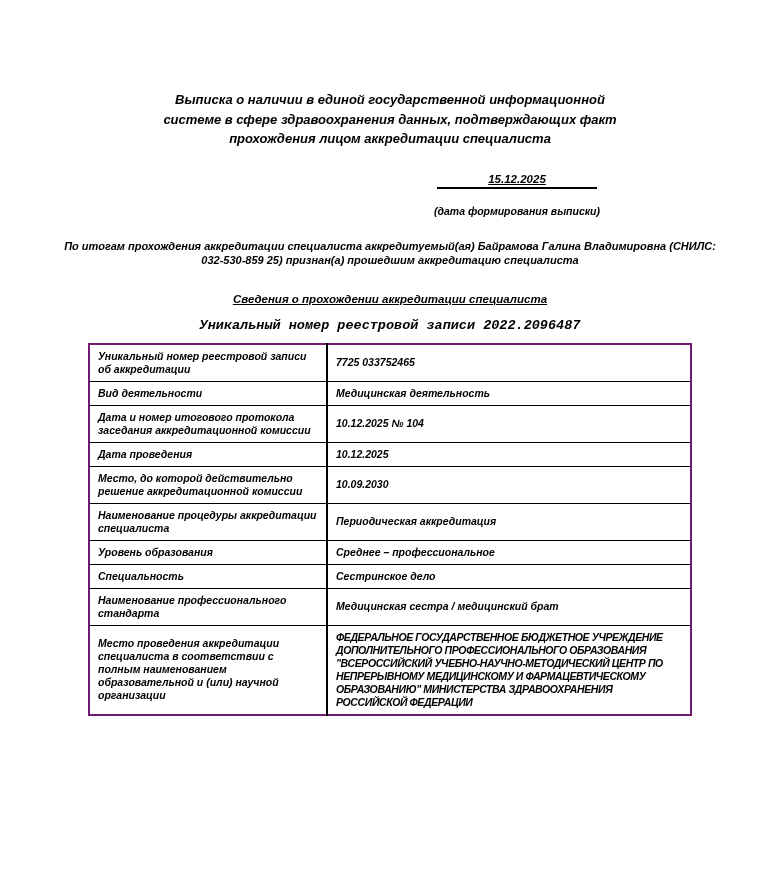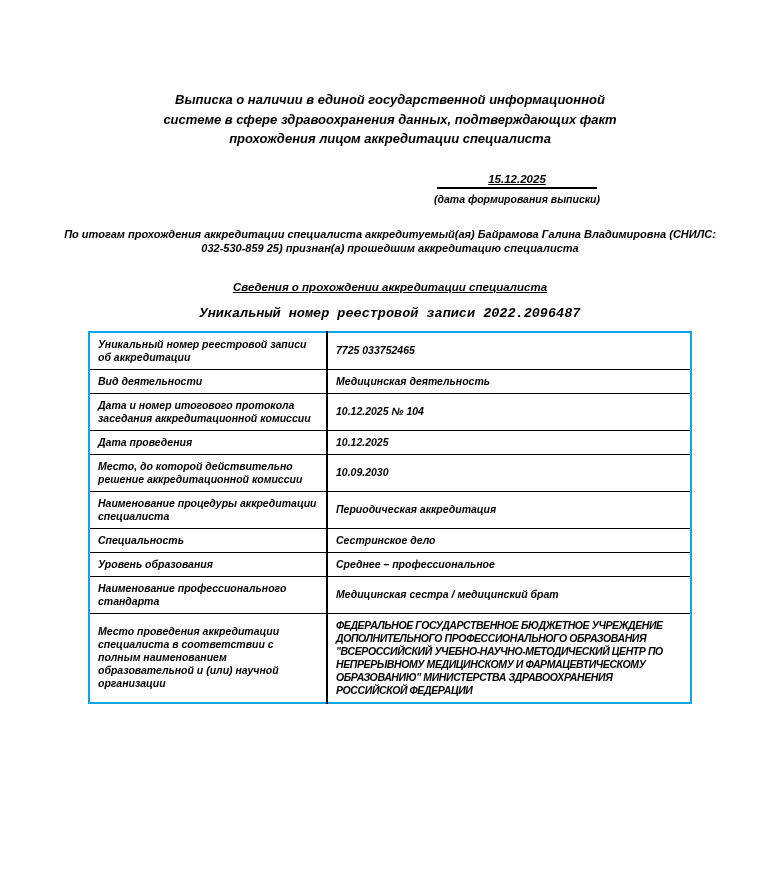--- a/index.html
+++ b/index.html
@@ -35,21 +35,21 @@
   .date-value {
     display: inline-block;
     min-width: 160px;
     font-size: 11.5px;
     padding-bottom: 2px;
     border-bottom: 2px solid #000;
     text-decoration: underline;
   }
   .date-caption {
     font-size: 10.5px;
-    margin-top: 4px;
+    margin-top: 16px;
   }
 
   .intro {
     margin: 22px auto 0 auto;
     width: 672px;
     text-align: center;
     font-size: 11px;
     line-height: 14px;
   }
 
@@ -66,21 +66,21 @@
     text-align: center;
     font-size: 13.5px;
     font-family: Liberation Mono, monospace;
   }
 
   table.acc-table {
     margin: 10px 0 0 88px;
     width: 602px;
     border-collapse: collapse;
     table-layout: fixed;
-    border: 2px solid #0ea5e9;
+    border: 2px solid #701a75;
   }
   table.acc-table col.c1 { width: 238px; }
   table.acc-table col.c2 { width: 364px; }
   table.acc-table td {
     border: 1.5px solid #000;
     font-size: 10.5px;
     line-height: 13px;
     padding: 5px 8px;
     vertical-align: middle;
     word-wrap: break-word;
@@ -135,26 +135,26 @@
     </tr>
     <tr>
       <td class="label-cell">Место, до которой действительно решение аккредитационной комиссии</td>
       <td>10.09.2030</td>
     </tr>
     <tr>
       <td class="label-cell">Наименование процедуры аккредитации специалиста</td>
       <td>Периодическая аккредитация</td>
     </tr>
     <tr>
+      <td class="label-cell">Уровень образования</td>
+      <td>Среднее – профессиональное</td>
+    </tr>
+    <tr>
       <td class="label-cell">Специальность</td>
       <td>Сестринское дело</td>
-    </tr>
-    <tr>
-      <td class="label-cell">Уровень образования</td>
-      <td>Среднее – профессиональное</td>
     </tr>
     <tr>
       <td class="label-cell">Наименование профессионального стандарта</td>
       <td>Медицинская сестра / медицинский брат</td>
     </tr>
     <tr>
       <td class="label-cell">Место проведения аккредитации специалиста в соответствии с полным наименованием образовательной и (или) научной организации</td>
       <td class="org-cell multiline">ФЕДЕРАЛЬНОЕ ГОСУДАРСТВЕННОЕ БЮДЖЕТНОЕ УЧРЕЖДЕНИЕ
 ДОПОЛНИТЕЛЬНОГО ПРОФЕССИОНАЛЬНОГО ОБРАЗОВАНИЯ
 "ВСЕРОССИЙСКИЙ УЧЕБНО-НАУЧНО-МЕТОДИЧЕСКИЙ ЦЕНТР ПО

